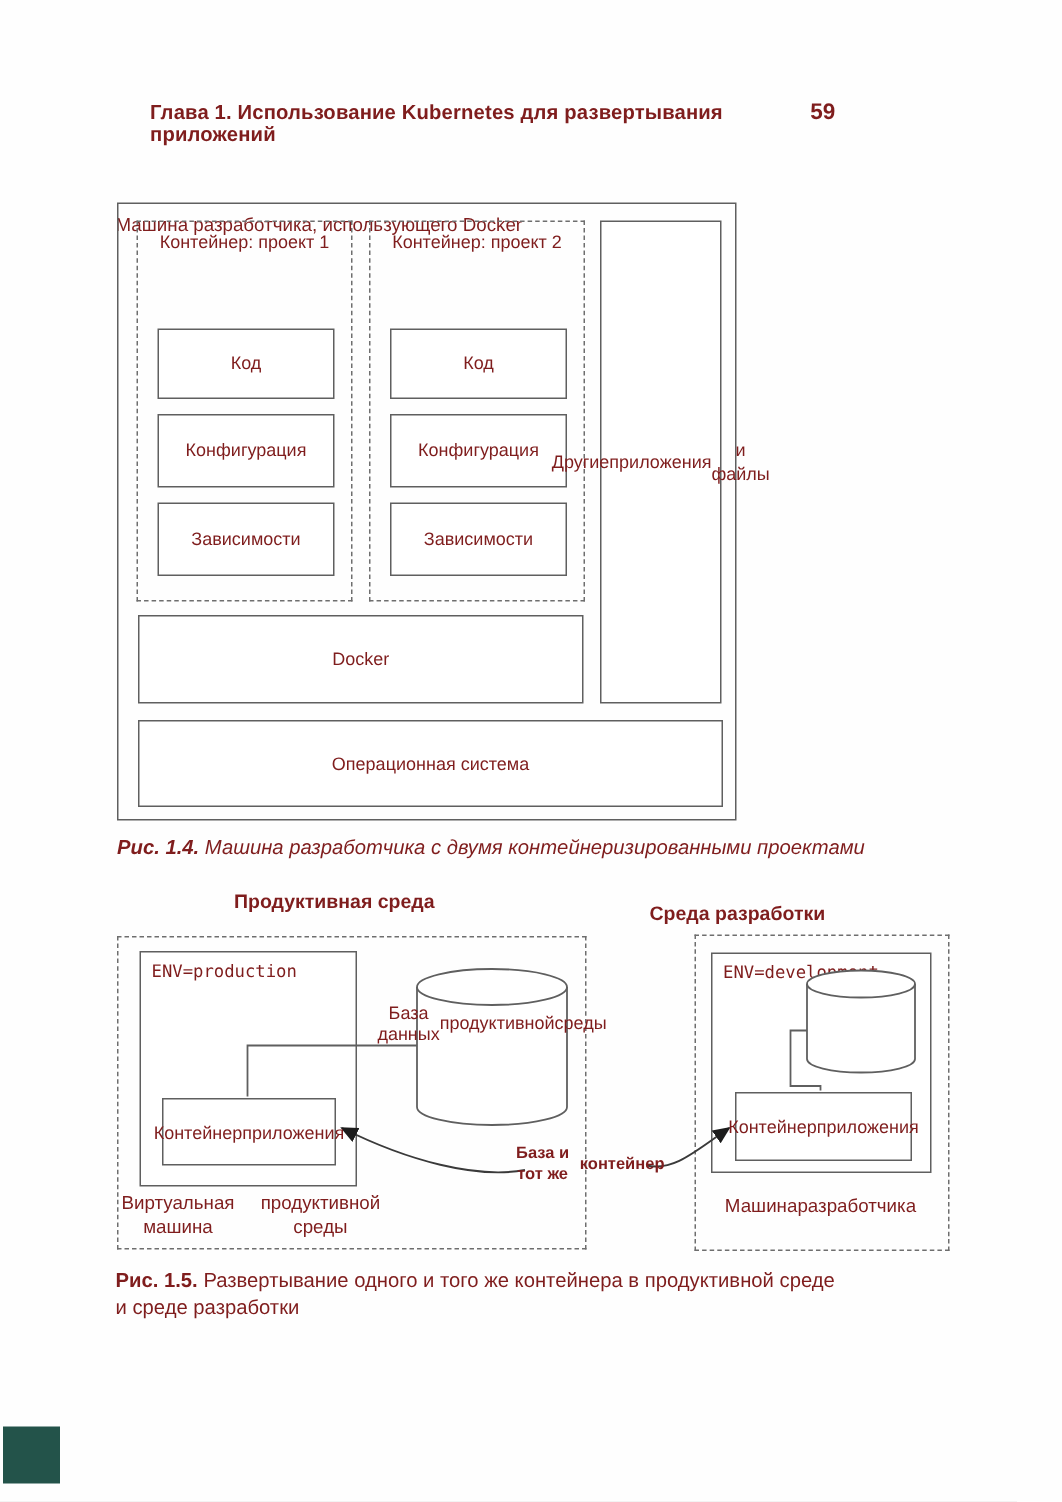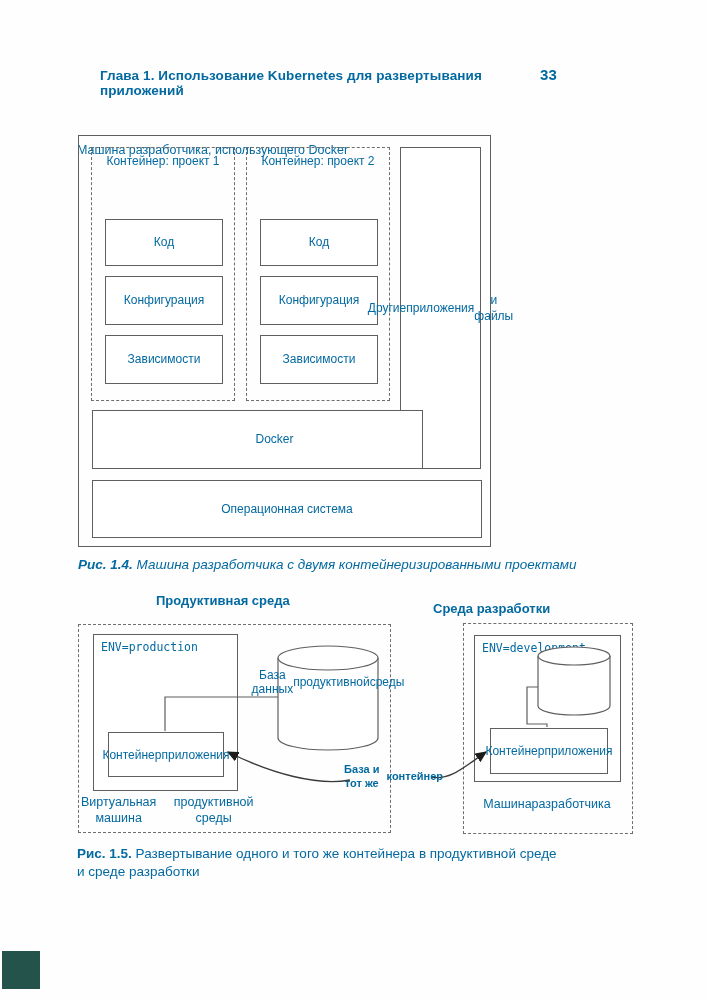--- a/index.html
+++ b/index.html
@@ -1,18 +1,18 @@
 <!DOCTYPE html>
 <html><head>
 <meta charset="utf-8">
 <style>
   html,body{margin:0;padding:0;background:#e9e9e9;}
   .page{
     position:relative;width:708px;height:1001px;background:#fefefe;
-    font-family:"Liberation Sans","DejaVu Sans",sans-serif;color:#0369a1;
+    font-family:"Liberation Sans","DejaVu Sans",sans-serif;color:#7f1d1d;
     overflow:hidden;margin:0 auto;
   }
   .abs{position:absolute;}
   
   .running-head{
     top:66px;left:100px;width:457px;display:flex;justify-content:flex-end;
     align-items:baseline;font-size:13.5px;font-weight:600;letter-spacing:.1px;
   }
   .running-head .pageno{margin-left:30px;font-size:15px;font-weight:bold;}
   
@@ -35,21 +35,21 @@
   .accent-bar{left:2px;top:951px;width:38px;height:38px;}
   svg{display:block;}
 </style>
 </head>
 <body>
 
 <div class="page">
 
   <div class="abs running-head">
     <span>Глава 1. Использование Kubernetes для развертывания приложений</span>
-    <span class="pageno">33</span>
+    <span class="pageno">59</span>
   </div>
 
   <div class="abs lbl fig14-machine-label">Машина разработчика, использующего Docker</div>
 
   <div class="fig14-outer">
 
     <div class="dbox" style="left:12px;top:11px;width:142px;height:252px;">
       <div class="cont-title">Контейнер: проект 1</div>
       <div class="sbox" style="left:13px;top:71px;width:116px;height:45px;">Код</div>
       <div class="sbox" style="left:13px;top:128px;width:116px;height:47px;">Конфигурация</div>
@@ -62,21 +62,21 @@
       <div class="sbox" style="left:13px;top:128px;width:116px;height:47px;">Конфигурация</div>
       <div class="sbox" style="left:13px;top:187px;width:116px;height:47px;">Зависимости</div>
     </div>
 
     <div class="sbox center-multiline" style="left:321px;top:11px;width:79px;height:320px;line-height:16px;">
       <div>Другие</div>
       <div>приложения</div>
       <div>и файлы</div>
     </div>
 
-    <div class="sbox" style="left:13px;top:274px;width:295px;height:57px;padding-left:34px;">Docker</div>
+    <div class="sbox" style="left:13px;top:274px;width:295px;height:57px;">Docker</div>
 
     <div class="sbox" style="left:13px;top:344px;width:388px;height:56px;">Операционная система</div>
   </div>
 
   <div class="abs caption" style="left:78px;top:556px;width:560px;font-style:italic;">
     <b>Рис. 1.4.</b><span> Машина разработчика с двумя контейнеризированными проектами</span>
   </div>
 
   <div class="fig15-title" style="left:156px;top:593px;">Продуктивная среда</div>
   <div class="fig15-title" style="left:433px;top:601px;">Среда разработки</div>

